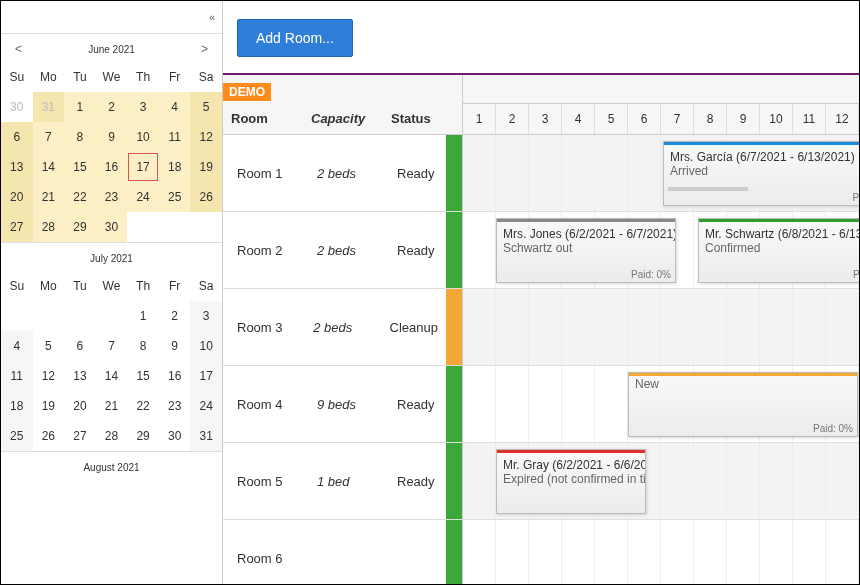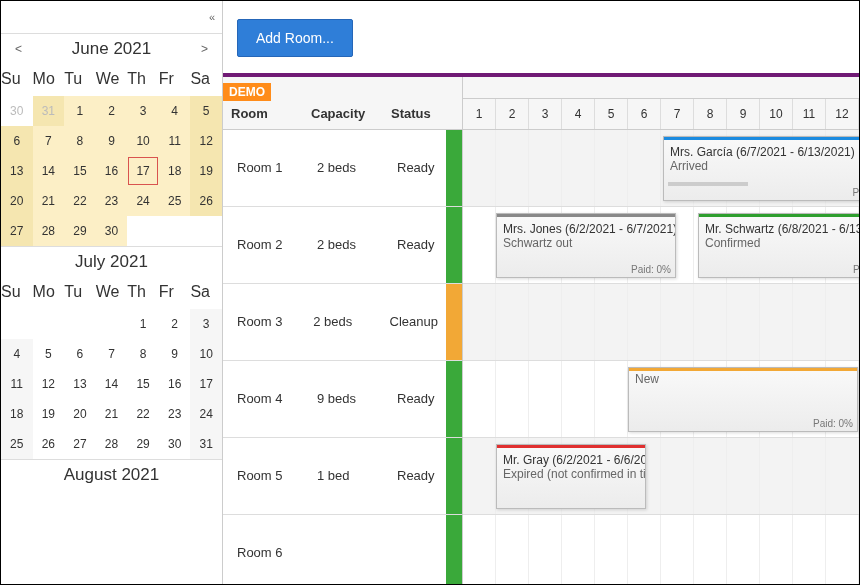--- a/index.html
+++ b/index.html
@@ -6,43 +6,43 @@
 body { font-family: Arial, sans-serif; font-size: 13px; color: #333; background: #fff; }
 .app { display: flex; width: 860px; height: 585px; border: 1px solid #000; position: relative; overflow: hidden; }
 
 
 .sidebar { width: 225px; border-right: 1px solid #ccc; overflow-y: auto; background: #fff; }
 .collapse-btn { height: 32px; display: flex; align-items: center; justify-content: flex-end; padding-right: 10px; cursor: pointer; }
 .collapse-btn span { font-size: 11px; color: #666; letter-spacing: -3px; }
 .cal-block { border-top: 1px solid #ddd; }
 .cal-header { display: flex; align-items: center; justify-content: space-between; height: 30px; padding: 0 8px; }
 .cal-nav { cursor: pointer; color: #666; font-size: 12px; padding: 2px 6px; }
-.cal-title { font-size: 17px; color: #333; }
+.cal-title { font-size: 10px; color: #333; }
 .cal-grid { display: grid; grid-template-columns: repeat(7, 1fr); }
-.cal-dow { text-align: left; font-size: 16px; color: #333; padding: 6px 0 8px 0; }
+.cal-dow { text-align: center; font-size: 12px; color: #333; padding: 6px 0 8px 0; }
 .cal-day { text-align: center; font-size: 12px; padding: 8px 0; cursor: pointer; position: relative; }
 .cal-day.dim { color: #bbb; }
 .cal-day.range { background: #fcefc6; }
 .cal-day.today { outline: 1px solid #d9534f; outline-offset: -2px; }
 .cal-day.weekend.range { background: #f5e6b0; }
 .cal-day.start-range { background: #f5e6b0; color:#bbb; }
 .cal-day.weekend:not(.range) { background: #f6f6f6; }
 
 
 .main { flex: 1; display: flex; flex-direction: column; position: relative; }
 .toolbar { height: 72px; padding: 18px 14px; }
 .add-btn { background: #2f7ed8; color: #fff; border: 1px solid #2566b8; padding: 10px 18px; font-size: 14px; border-radius: 2px; cursor: pointer; }
 .demo-badge { position: absolute; left: 0; top: 82px; background: #ff8c1a; color: #fff; font-size: 12px; font-weight: bold; padding: 2px 6px; z-index: 5; }
 
-.scheduler { flex: 1; display: flex; overflow: hidden; position: relative; border-top: 4px solid #701a75; align-items: center;}
+.scheduler { flex: 1; display: flex; overflow: hidden; position: relative; border-top: 2px solid #701a75;}
 .rowhead-col { width: 240px; border-right: 1px solid #ccc; background: #fff; flex-shrink: 0; }
 .rowhead-top { height: 60px; border-bottom: 1px solid #ccc; display: flex; align-items: flex-end; background: #f6f6f6;}
 .rowhead-top > div { padding: 0 8px 8px 8px; font-weight: bold; font-size: 13px; }
 .rh-room { width: 80px; }
-.rh-cap { width: 80px; }
+.rh-cap { width: 80px; font-style: italic; }
 .rh-status { flex: 1; }
 .room-row { height: 77px; border-bottom: 1px solid #ddd; display: flex; align-items: center; }
 .room-row > div { padding: 0 8px; font-size: 13px; }
 .room-row .rh-room { width: 80px; margin-left: 6px; }
 .room-row .rh-cap { width: 80px; }
 .room-row .rh-status { flex: 1; }
 .status-bar { width: 5px; height: 100%; }
 .status-green { background: #3aa93a; }
 .status-orange { background: #f2a836; }
 

